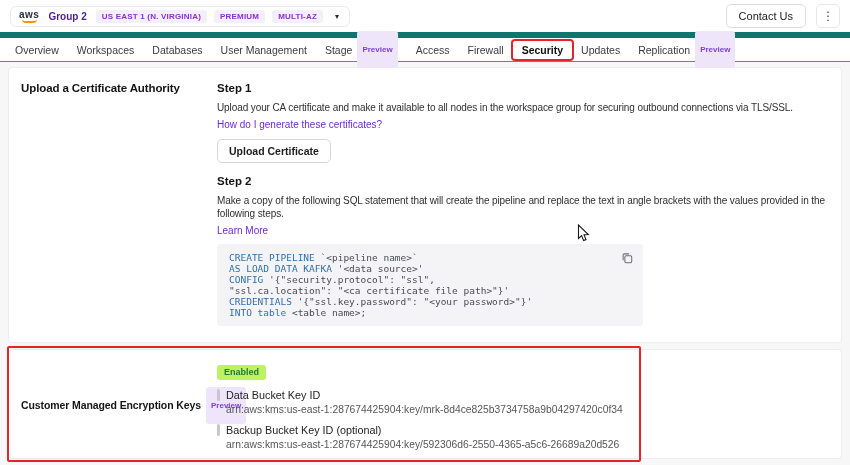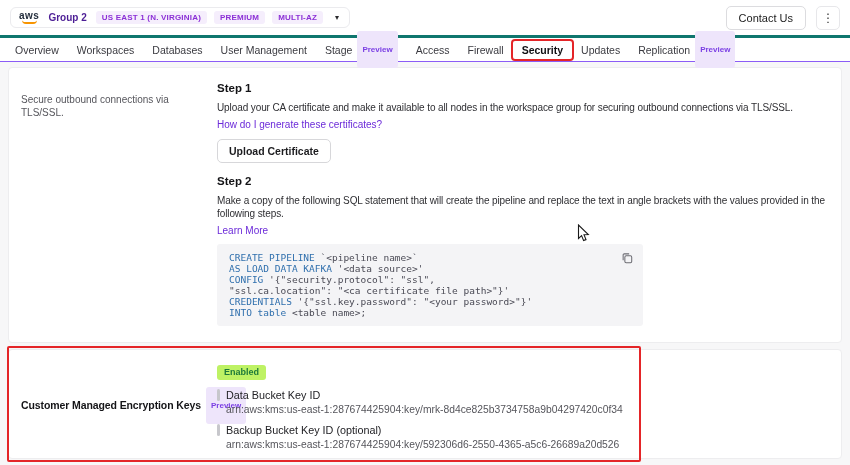--- a/index.html
+++ b/index.html
@@ -3,21 +3,21 @@
 <meta charset="utf-8">
 <style>
   * { box-sizing: border-box; }
   html,body { margin:0; padding:0; }
   body {
     width:850px; height:465px; overflow:hidden; position:relative;
     background:#f7f7f8; font-family:"Liberation Sans", sans-serif; color:#17171a;
   }
 
   
-  .topbar { height:38px; background:#fff; border-bottom:3px solid #0f766e;
+  .topbar { height:38px; background:#fff; border-bottom:6px solid #0f766e;
     display:flex; align-items:center; justify-content:space-between; padding:0 10px; }
   .group-box { display:flex; align-items:center; gap:9px; border:1px solid #ebebee;
     border-radius:6px; padding:3px 10px 3px 8px; cursor:pointer; background:#fff; }
   .aws-logo { display:flex; flex-direction:column; align-items:center; line-height:1; }
   .aws-text { font-weight:700; font-size:10px; color:#252f3e; letter-spacing:.5px; }
   .aws-smile { width:15px; height:4px; border-bottom:2px solid #f79400; border-radius:0 0 8px 8px; margin-top:-1px; }
   .group-title { font-size:10px; font-weight:700; color:#4c1d95; margin-right:0; }
   .hbadges { display:flex; align-items:center; gap:7px; }
   .hbadge { font-size:8px; font-weight:700; color:#8b2fd6; background:#f5eefc;
     padding:2px 6px; border-radius:3px; letter-spacing:.2px; white-space:nowrap; }
@@ -144,21 +144,21 @@
       <span class="tab-label">Replication</span>
       <span class="pbadge">Preview</span>
     </div>
   </nav>
 
 <main class="content">
 
   <section class="card card-cert">
     <div class="row">
       <div class="left-col">
-        <div class="sec-sub">Secure outbound connections via TLS/SSL.</div>
+        <div class="sec-title">Upload a Certificate Authority</div>
       </div>
       <div class="right-col">
         <div class="step-title">Step 1</div>
         <div class="step-desc">Upload your CA certificate and make it available to all nodes in the workspace group for securing outbound connections via TLS/SSL.</div>
         <a class="link" href="#">How do I generate these certificates?</a>
         <button class="upload-btn">Upload Certificate</button>
 
         <div class="step2-block">
           <div class="step-title">Step 2</div>
           <div class="step-desc">Make a copy of the following SQL statement that will create the pipeline and replace the text in angle brackets with the values provided in the following steps.</div>

